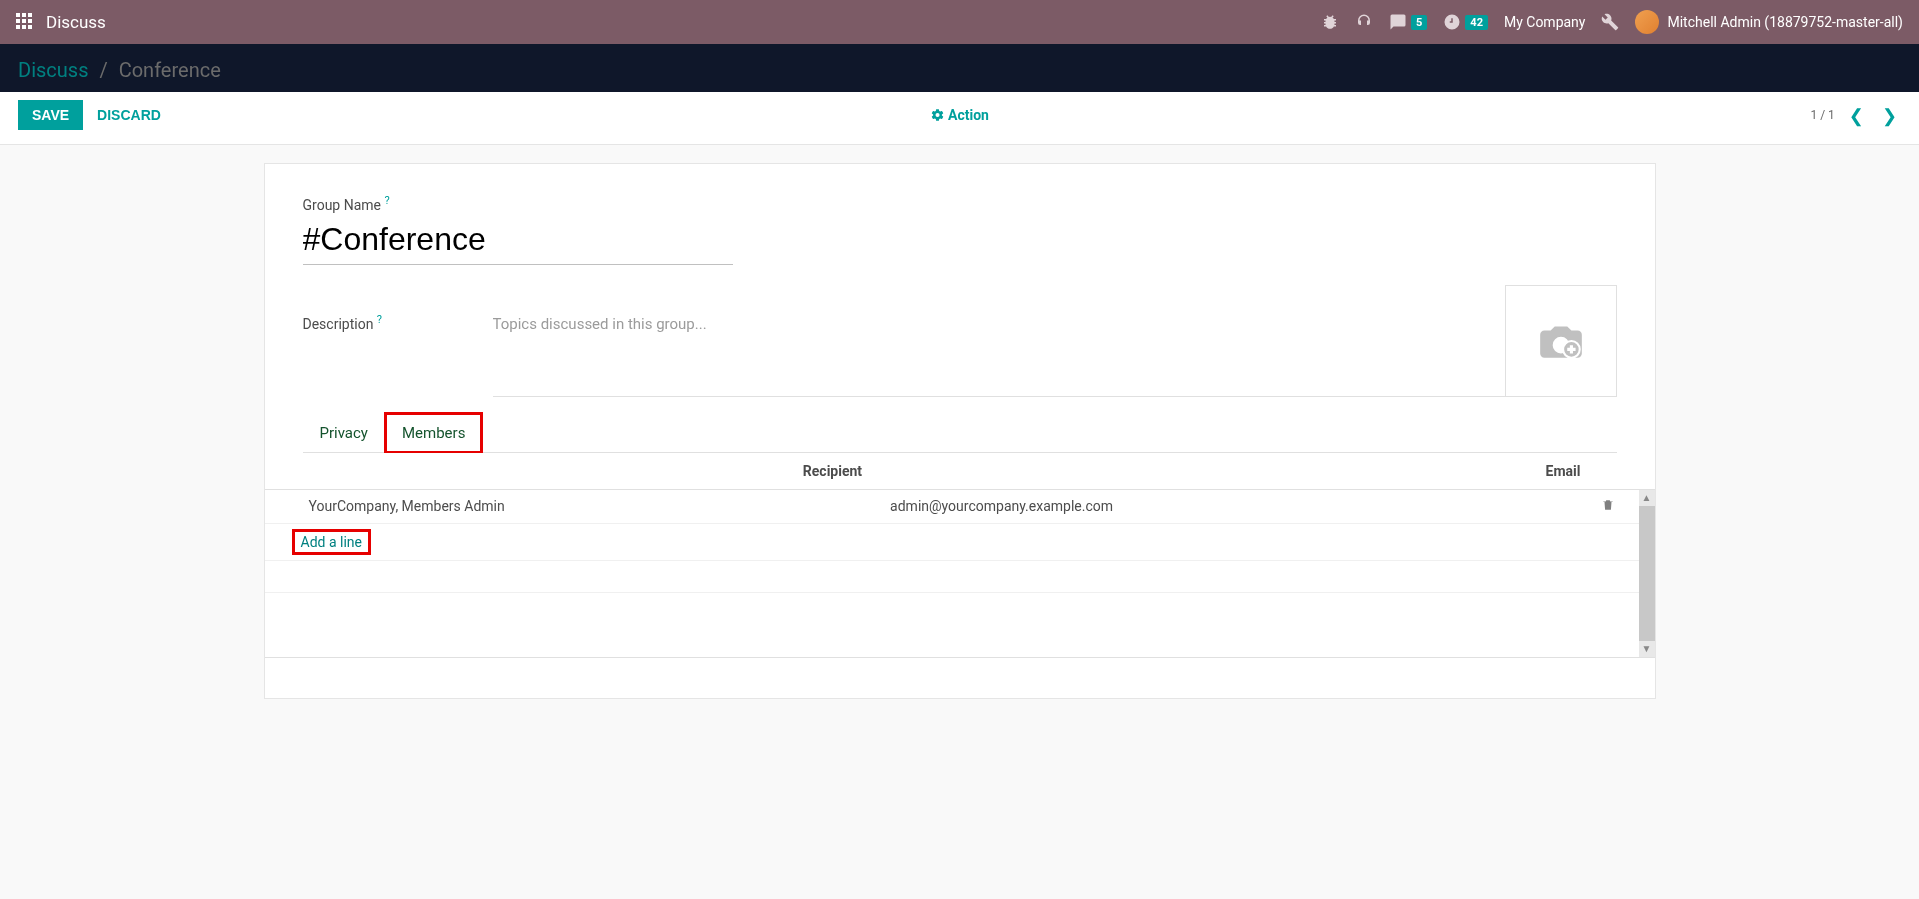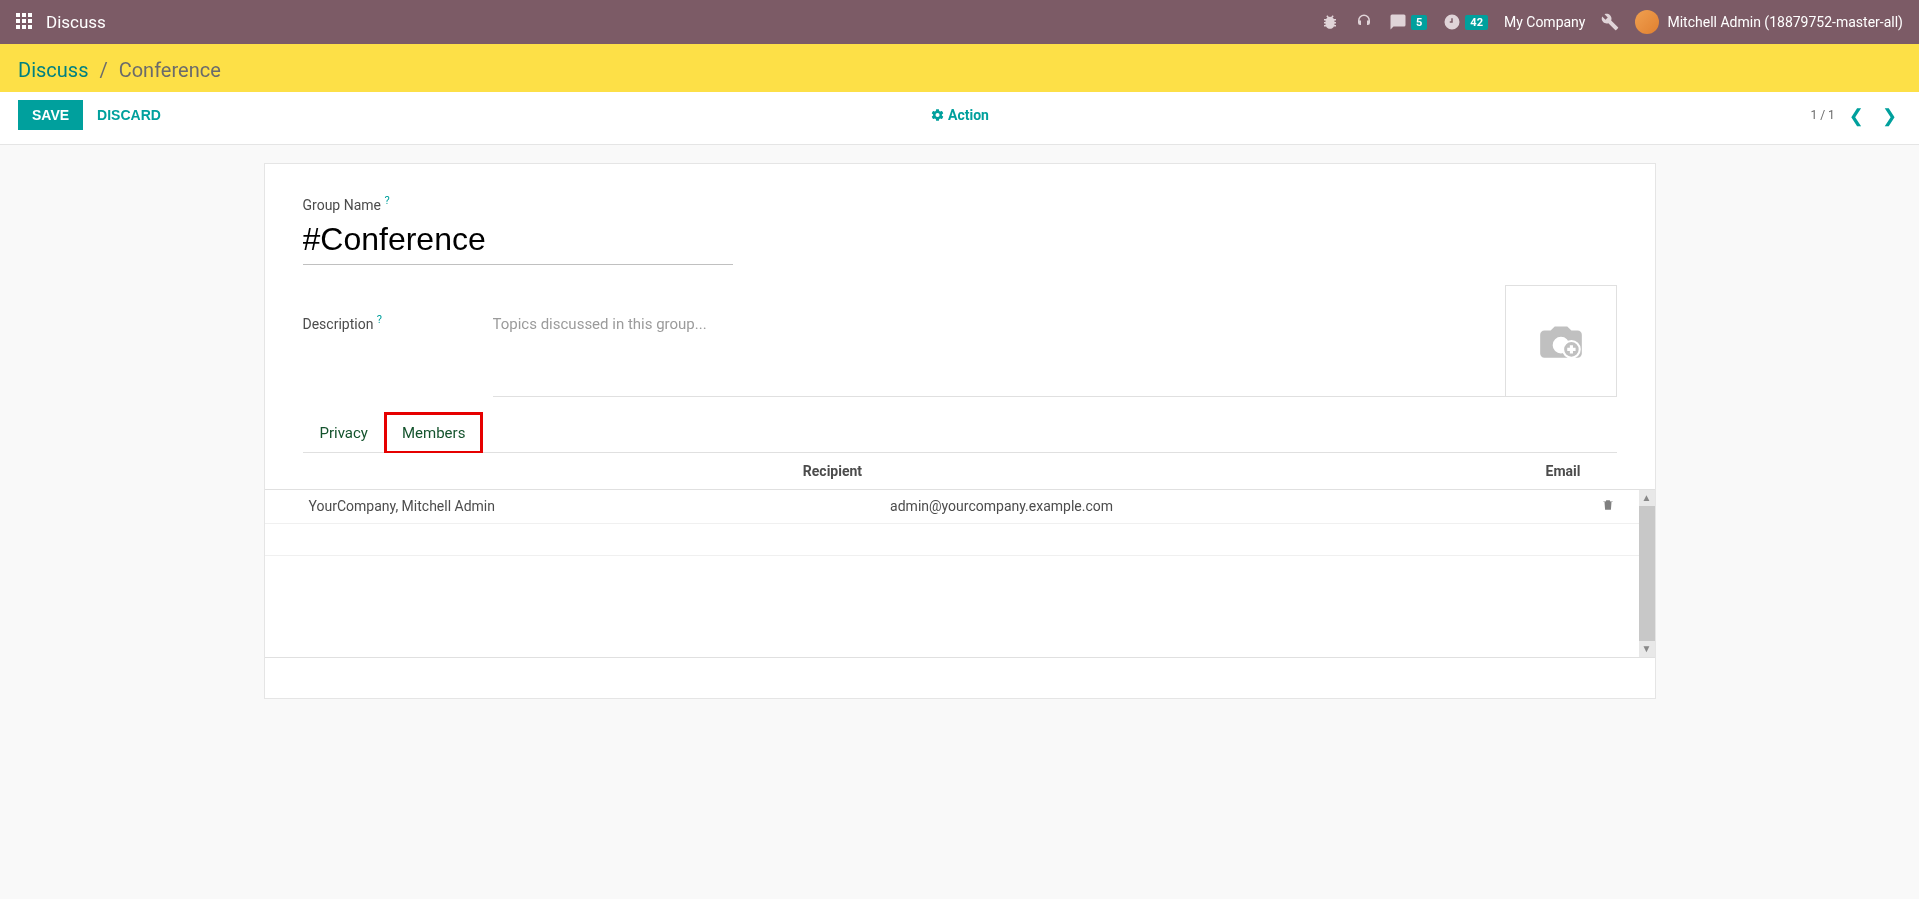--- a/index.html
+++ b/index.html
@@ -12,21 +12,21 @@
     .apps-icon span { background: #fff; width: 4px; height: 4px; }
     .navbar-title { font-size: 17px; font-weight: 400; }
     .navbar-right { margin-left: auto; display: flex; align-items: center; gap: 16px; }
     .nav-icon { display: flex; align-items: center; gap: 4px; cursor: pointer; font-size: 14px; }
     .nav-icon svg { width: 18px; height: 18px; fill: #e0d4d8; }
     .badge { background: #00a09d; color: #fff; font-size: 11px; font-weight: 700; padding: 1px 5px; border-radius: 2px; }
     .avatar { width: 24px; height: 24px; border-radius: 50%; background: linear-gradient(135deg, #f0a050, #e08030); }
     .nav-text { font-size: 14px; }
     
     
-    .breadcrumb-bar { background: #fde047; padding: 14px 18px 10px; }
+    .breadcrumb-bar { background: #0f172a; padding: 14px 18px 10px; }
     .breadcrumb { font-size: 20px; color: #6b6b6b; }
     .breadcrumb a { color: #008080; text-decoration: none; cursor: pointer; }
     .breadcrumb-sep { color: #6b6b6b; margin: 0 6px; }
     
     
     .toolbar { background: #fff; padding: 8px 18px 14px; display: flex; align-items: center; border-bottom: 1px solid #e5e5e5; }
     .btn-save { background: #00a09d; color: #fff; border: none; padding: 7px 14px; font-size: 14px; font-weight: 700; cursor: pointer; }
     .btn-discard { background: transparent; color: #00a09d; border: none; padding: 7px 14px; font-size: 14px; font-weight: 700; cursor: pointer; }
     .toolbar-center { position: absolute; left: 50%; transform: translateX(-50%); }
     .action-btn { color: #00a09d; cursor: pointer; display: flex; align-items: center; gap: 4px; font-weight: 700; font-size: 14px; }
@@ -197,28 +197,33 @@
             <th style="width:44%">Recipient</th>
             <th class="col-email">Email</th>
             <th class="col-actions"></th>
           </tr>
         </thead>
       </table>
       <div class="table-body-wrap">
         <table class="table">
           <tbody>
             <tr class="data-row">
-              <td style="width:44%">YourCompany, Mitchell Admin</td>
+              <td style="width:44%">YourCompany, Members Admin</td>
               <td class="col-email">admin@yourcompany.example.com</td>
               <td class="delete-cell col-actions" style="width:60px">
                 <span class="delete-icon">
                   <svg viewBox="0 0 24 24">
                       <path d="M6 7h12l-1 13H7L6 7zm3-3h6l1 2H8l1-2zM4 6h16v1H4z"></path>
                     </svg>
                 </span>
+              </td>
+            </tr>
+            <tr>
+              <td colspan="3" style="padding-left:30px">
+                <span class="add-line highlight">Add a line</span>
               </td>
             </tr>
             <tr>
                 <td colspan="3" style="height:32px;"></td>
               </tr>
             <tr>
                 <td colspan="3" style="height:32px; border-bottom:none"></td>
               </tr>
           </tbody>
         </table>

